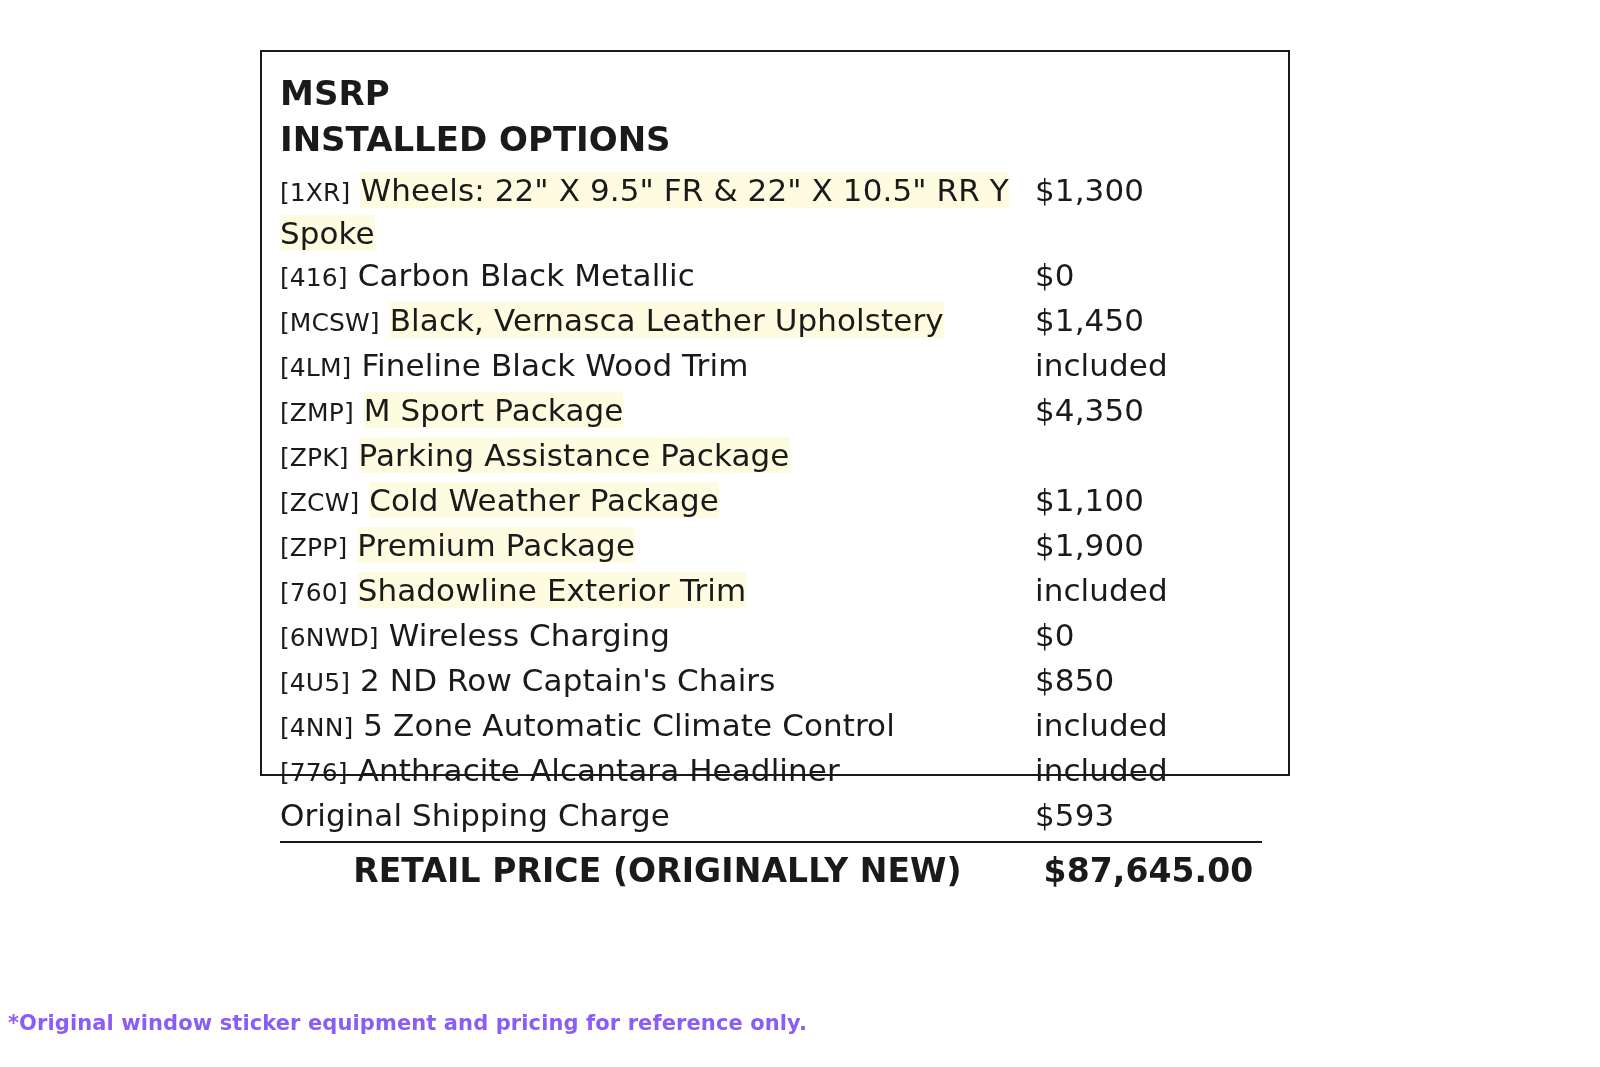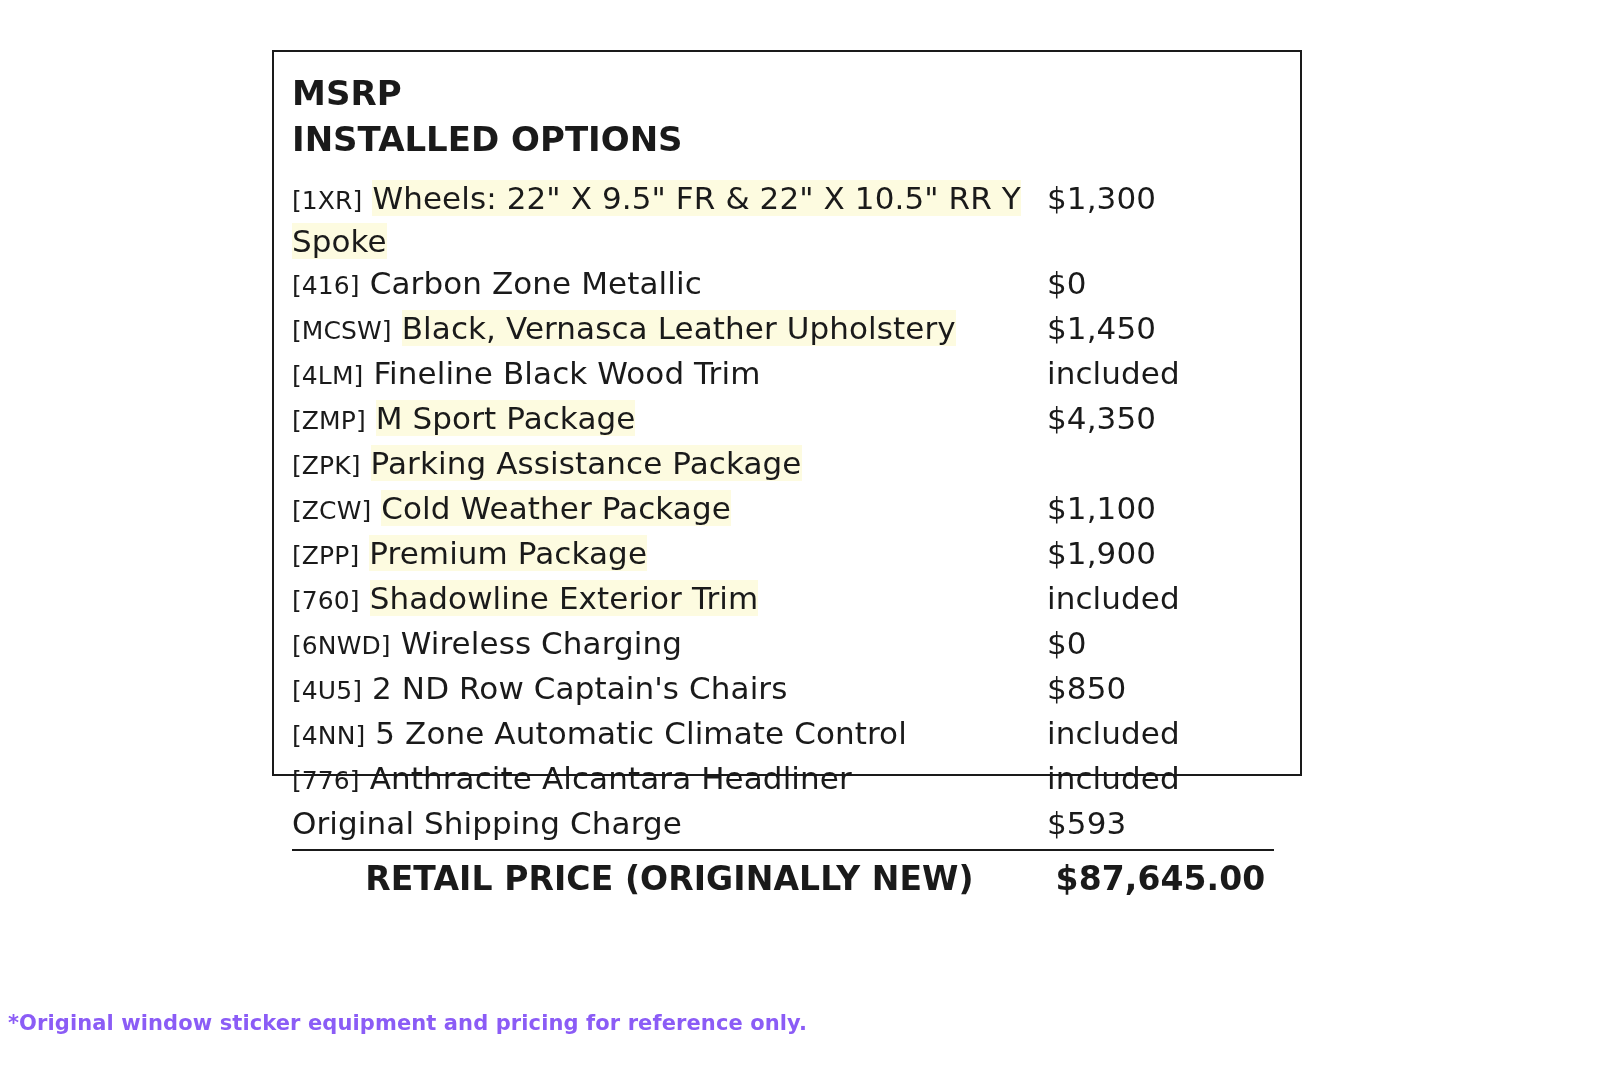--- a/index.html
+++ b/index.html
@@ -11,21 +11,21 @@
     width: 1600px;
     height: 1067px;
     font-family: "DejaVu Sans", sans-serif;
     color: #1a1a1a;
     position: relative;
     overflow: hidden;
   }
 
   .sticker {
     position: absolute;
-    left: 272px;
+    left: 260px;
     top: 50px;
     width: 1030px;
     height: 726px;
     border: 2px solid #1a1a1a;
     box-sizing: border-box;
     padding: 18px 26px 0 18px;
   }
 
   .row {
     display: flex;
@@ -52,21 +52,21 @@
   .msrp-row .price-col {
     font-weight: bold;
     font-size: 34px;
     line-height: 46px;
   }
 
   .section-title {
     font-weight: bold;
     font-size: 34px;
     line-height: 46px;
-    margin-bottom: 16px;
+    margin-bottom: 8px;
   }
 
   .opt-row {
     margin-bottom: 2px;
   }
 
   .code {
     font-size: 25px;
     line-height: 40px;
     vertical-align: baseline;
@@ -111,21 +111,21 @@
   </div>
 
   <div class="section-title">INSTALLED OPTIONS</div>
 
   <div id="options-list">
       <div class="row opt-row">
         <div class="label-col"><span class="code">[1XR]</span> <span class="hl">Wheels: 22" X 9.5" FR &amp; 22" X 10.5" RR Y Spoke</span></div>
         <div class="price-col">$1,300</div>
       </div>
       <div class="row opt-row">
-        <div class="label-col"><span class="code">[416]</span> <span>Carbon Zone Metallic</span></div>
+        <div class="label-col"><span class="code">[416]</span> <span>Carbon Black Metallic</span></div>
         <div class="price-col">$0</div>
       </div>
       <div class="row opt-row">
         <div class="label-col"><span class="code">[MCSW]</span> <span class="hl">Black, Vernasca Leather Upholstery</span></div>
         <div class="price-col">$1,450</div>
       </div>
       <div class="row opt-row">
         <div class="label-col"><span class="code">[4LM]</span> <span>Fineline Black Wood Trim</span></div>
         <div class="price-col">included</div>
       </div>

